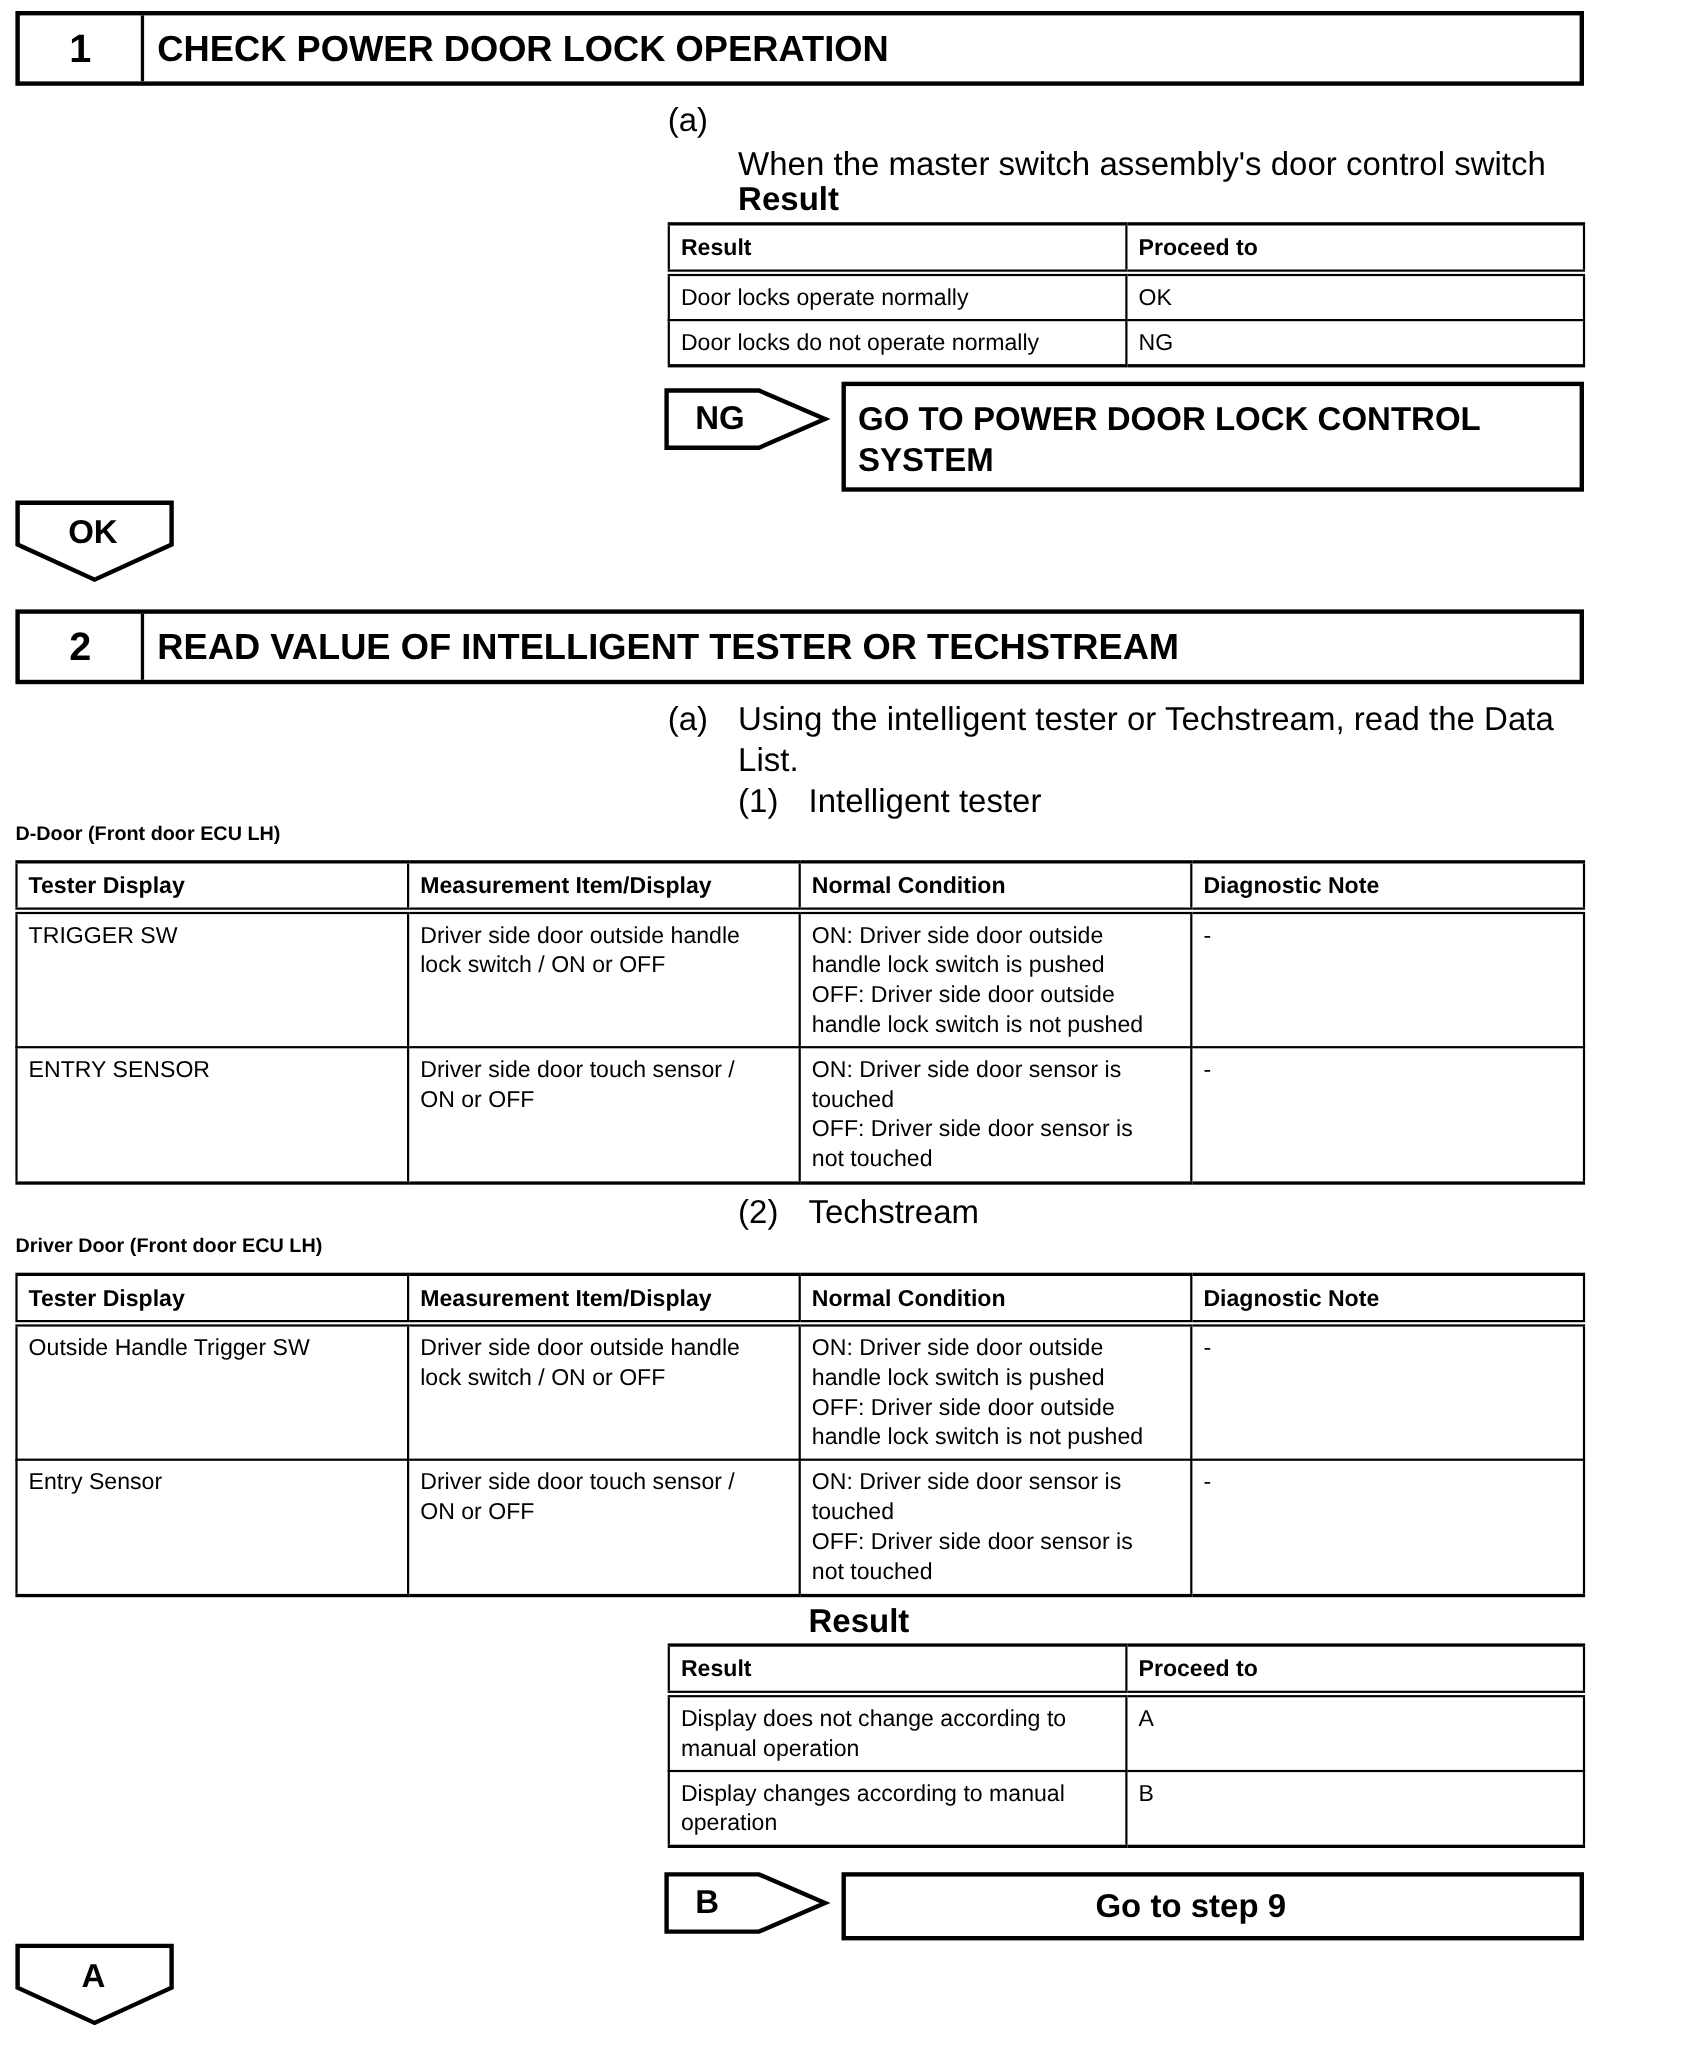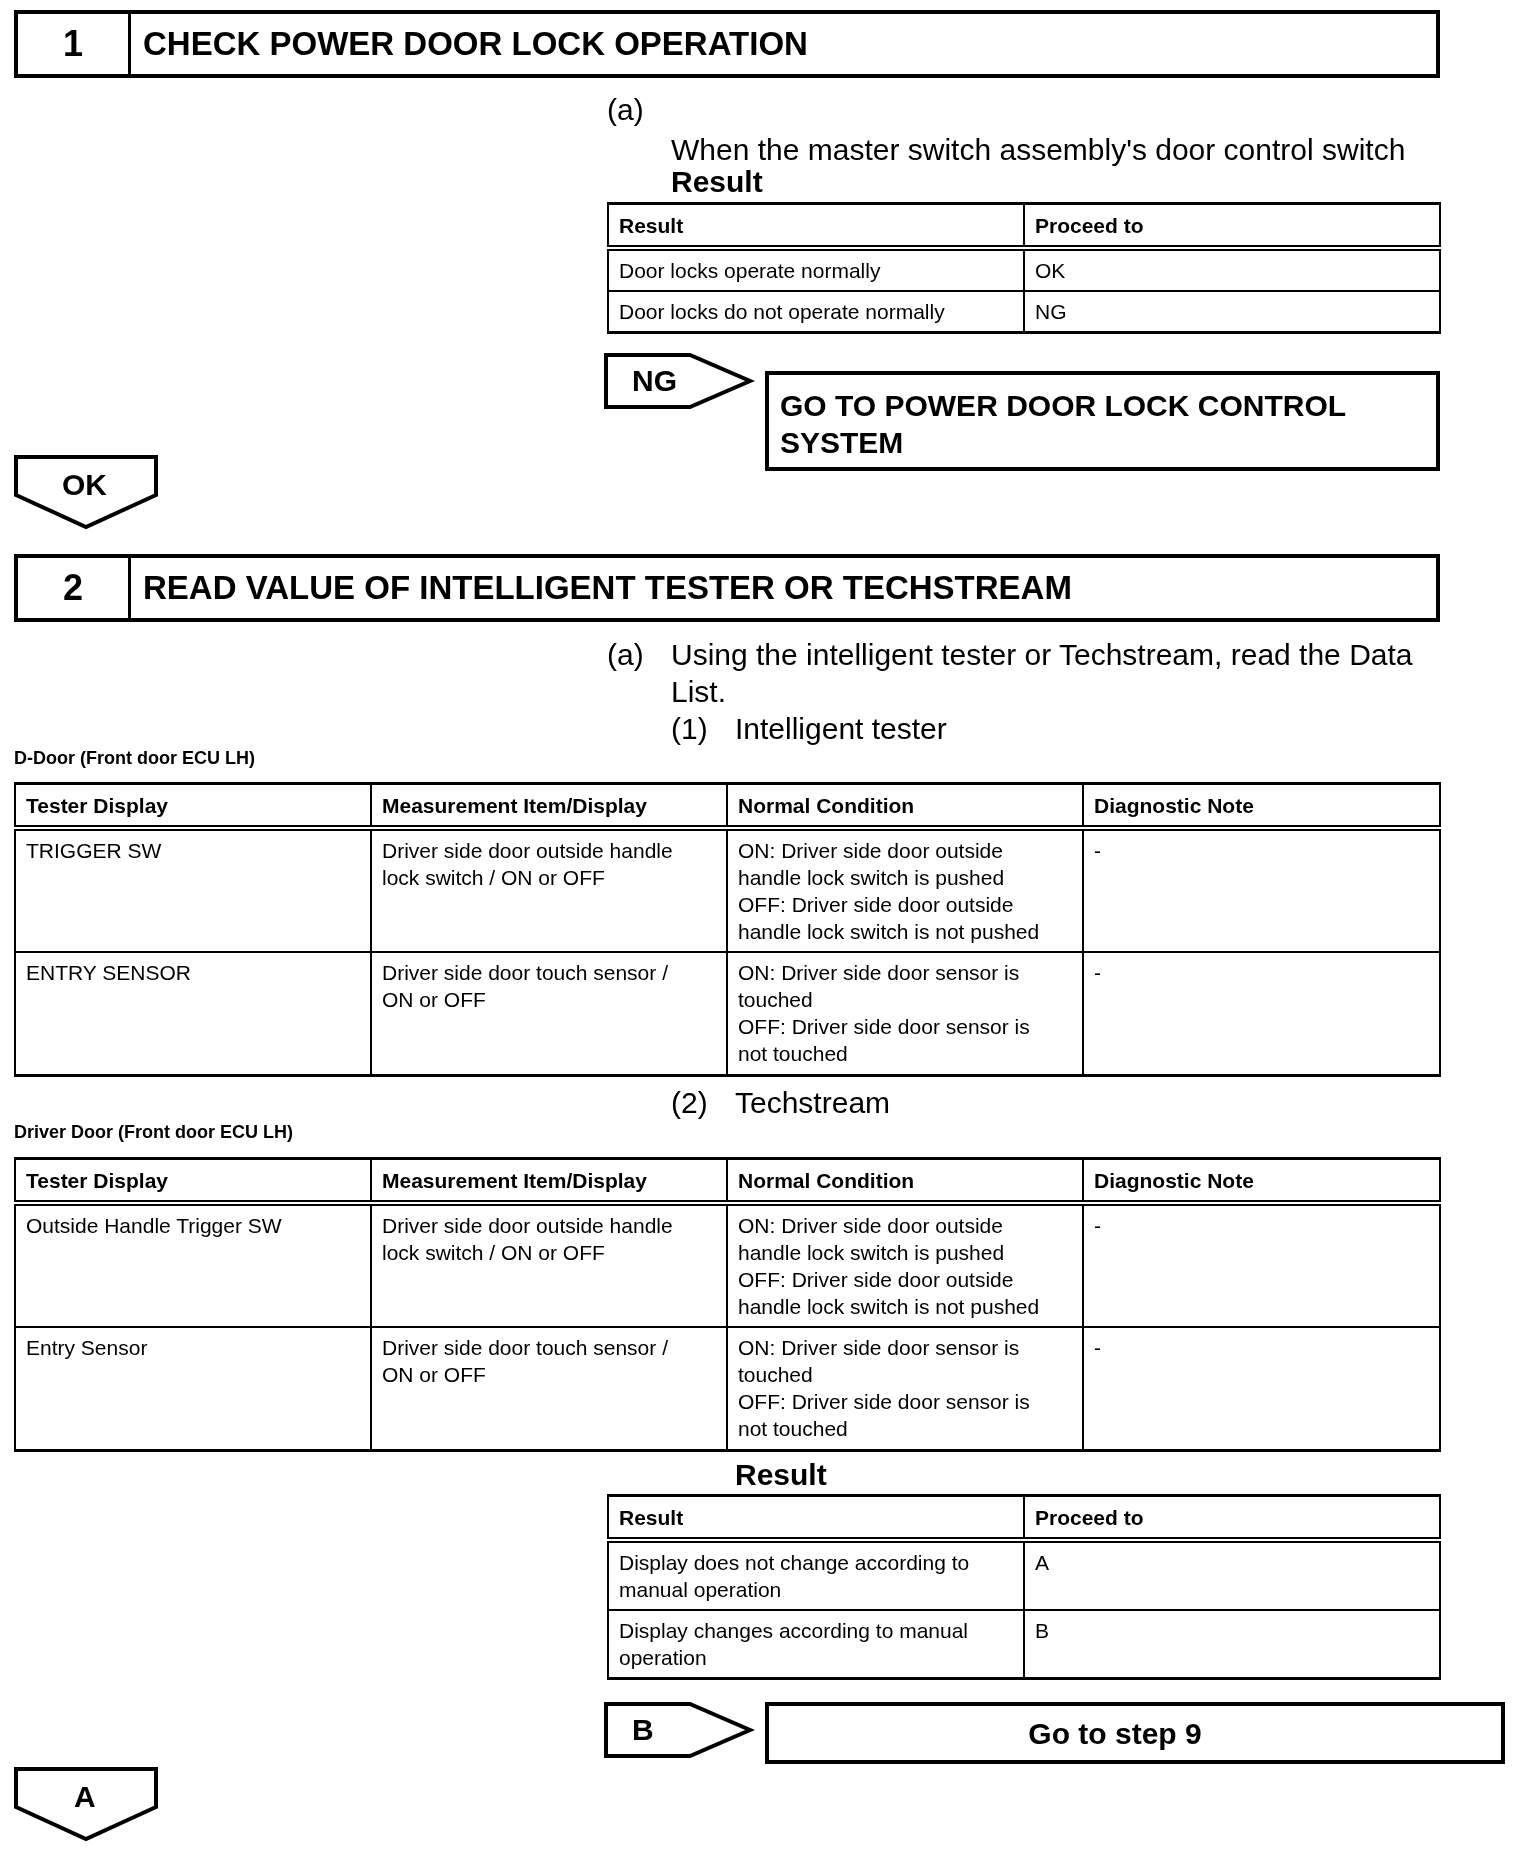--- a/index.html
+++ b/index.html
@@ -80,21 +80,21 @@
       <td>Door locks do not operate normally</td>
       <td>NG</td>
     </tr>
   </tbody>
 </table>
 
 <svg class="arrow-svg" style="left:604px; top:353px;" width="150" height="58">
   <polygon points="2,2 86,2 146,28 86,54 2,54" fill="#fff" stroke="#000" stroke-width="4" stroke-linejoin="miter"></polygon>
 </svg>
 <div class="arrow-label" style="left:632px; top:364px;">NG</div>
-<div class="goto-box" style="left:765px; top:371px; width:675px; height:100px; padding:12px 0 0 11px;">
+<div class="goto-box" style="left:765px; top:347px; width:675px; height:100px; padding:12px 0 0 11px;">
   <div>GO TO POWER DOOR LOCK CONTROL</div>
   <div>SYSTEM</div>
 </div>
 
 <svg class="arrow-svg" style="left:14px; top:455px;" width="146" height="76">
   <polygon points="2,2 142,2 142,40 72,72 2,40" fill="#fff" stroke="#000" stroke-width="4" stroke-linejoin="miter"></polygon>
 </svg>
 <div class="arrow-label" style="left:62px; top:468px;">OK</div>
 
 <div class="step-box" style="top:554px;">
@@ -241,20 +241,20 @@
       </td>
       <td>B</td>
     </tr>
   </tbody>
 </table>
 
 <svg class="arrow-svg" style="left:604px; top:1702px;" width="150" height="58">
   <polygon points="2,2 86,2 146,28 86,54 2,54" fill="#fff" stroke="#000" stroke-width="4" stroke-linejoin="miter"></polygon>
 </svg>
 <div class="arrow-label" style="left:632px; top:1713px;">B</div>
-<div class="goto-box" style="left:765px; top:1702px; width:740px; height:62px; display:flex; align-items:center; justify-content:center; padding-right:40px;">
+<div class="goto-box" style="left:765px; top:1702px; width:675px; height:62px; display:flex; align-items:center; justify-content:center; padding-right:40px;">
   <span>Go to step 9</span>
 </div>
 
 <svg class="arrow-svg" style="left:14px; top:1767px;" width="146" height="76">
   <polygon points="2,2 142,2 142,40 72,72 2,40" fill="#fff" stroke="#000" stroke-width="4" stroke-linejoin="miter"></polygon>
 </svg>
 <div class="arrow-label" style="left:74px; top:1780px;">A</div>
 
 </body></html>

